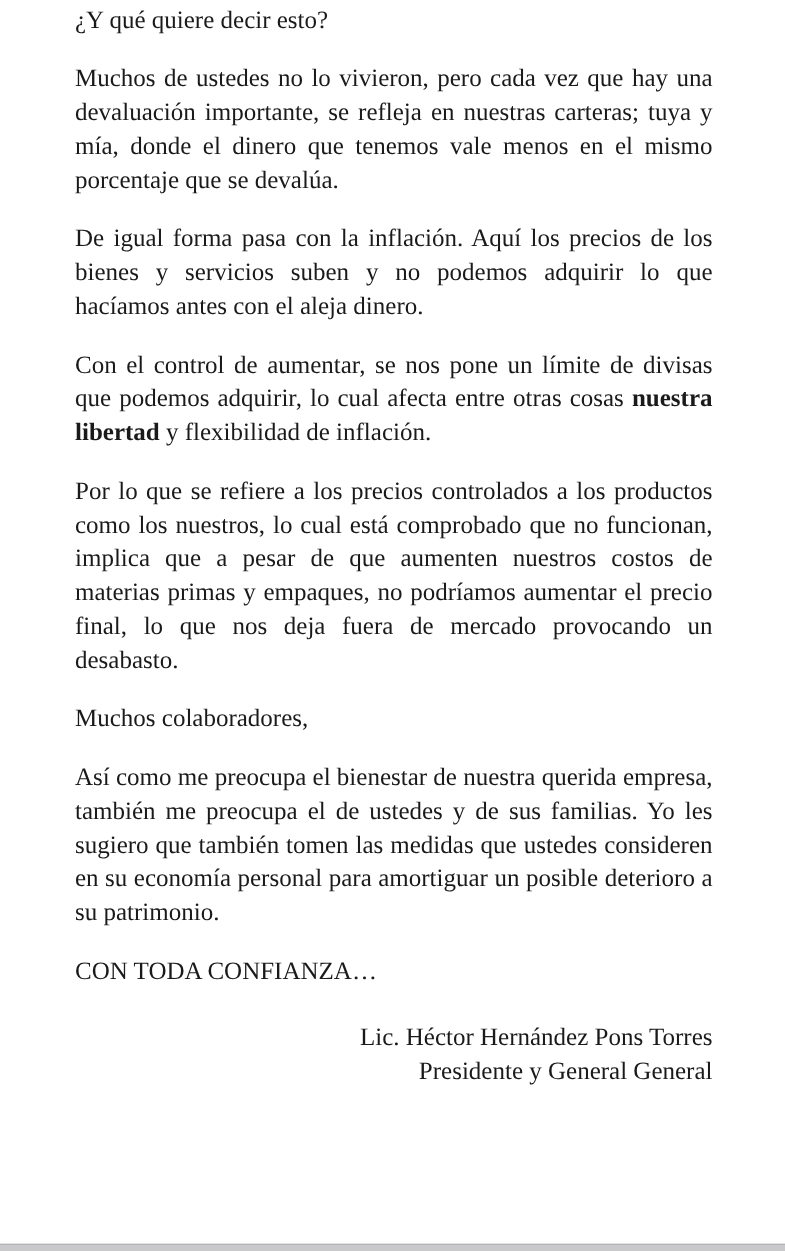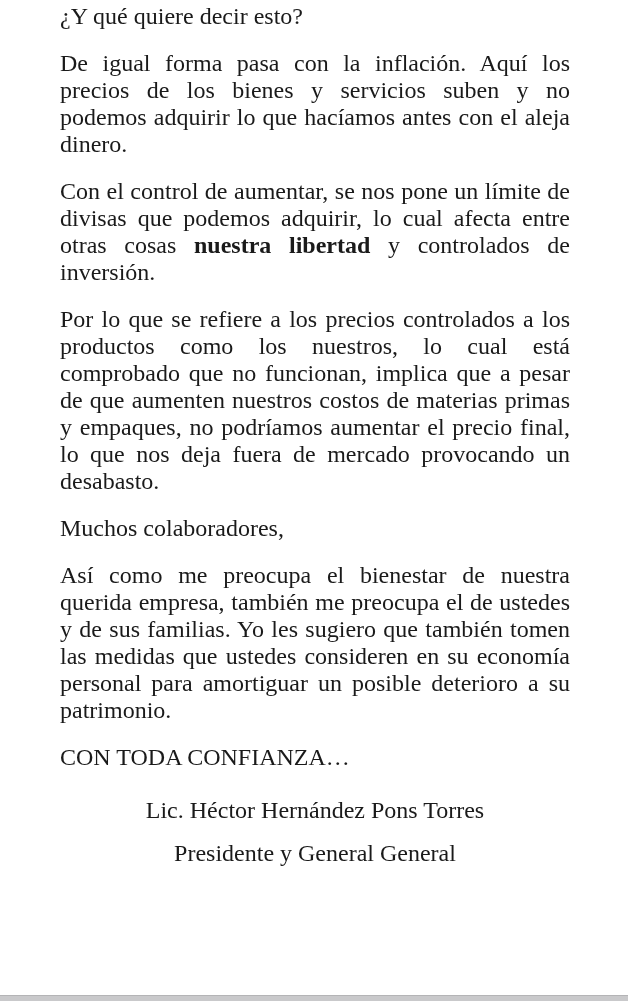--- a/index.html
+++ b/index.html
@@ -13,57 +13,58 @@
     overflow: hidden;
     position: relative;
     font-family: "Liberation Serif", "DejaVu Serif", serif;
     color: #1a1a1a;
   }
   .letter-content {
     padding: 3px 58px 0 60px;
   }
   .letter-content p {
     margin: 0 0 20px 0;
-    font-size: 24px;
+    font-size: 20px;
     line-height: 27px;
     text-align: justify;
   }
   .letter-content p.single-line {
     text-align: left;
   }
   .signature-block {
     margin-top: 26px;
   }
   .signature-block p {
-    margin: 16px;
-    text-align: center;
+    margin: 0;
+    text-align: right;
   }
   strong {
     font-weight: bold;
   }
   .bottom-bar {
     position: absolute;
     left: 0;
     right: 0;
     bottom: 0;
     height: 5px;
     background: #c9c9cb;
     border-top: 1px solid #b4b4b6;
   }
 </style>
 </head>
 <body>
 
 <div class="letter-content">
   <p class="single-line">¿Y qué quiere decir esto?</p>
 
+  <p>Muchos de ustedes no lo vivieron, pero cada vez que hay una devaluación importante, se refleja en nuestras carteras; tuya y mía, donde el dinero que tenemos vale menos en el mismo porcentaje que se devalúa.</p>
 
   <p>De igual forma pasa con la inflación.  Aquí los precios de los bienes y servicios suben y no podemos adquirir lo que hacíamos antes con el aleja dinero.</p>
 
-  <p><span>Con el control de aumentar, se nos pone un límite de divisas que podemos adquirir, lo cual afecta entre otras cosas </span><strong>nuestra libertad</strong><span> y controlados de inversión.</span></p>
+  <p><span>Con el control de aumentar, se nos pone un límite de divisas que podemos adquirir, lo cual afecta entre otras cosas </span><strong>nuestra libertad</strong><span> y flexibilidad de inflación.</span></p>
 
 
   <p>Por lo que se refiere a los precios controlados a los productos como los nuestros, lo cual está comprobado que no funcionan, implica que a pesar de que aumenten nuestros costos de materias primas y empaques, no podríamos aumentar el precio final, lo que nos deja fuera de mercado provocando un desabasto.</p>
 
   <p class="single-line">Muchos colaboradores,</p>
 
   <p>Así como me preocupa el bienestar de nuestra querida empresa, también me preocupa el de ustedes y de sus familias.  Yo les sugiero que también tomen las medidas que ustedes consideren en su economía personal para amortiguar un posible deterioro a su patrimonio.</p>
 
   <p class="single-line">CON TODA CONFIANZA…</p>
 

